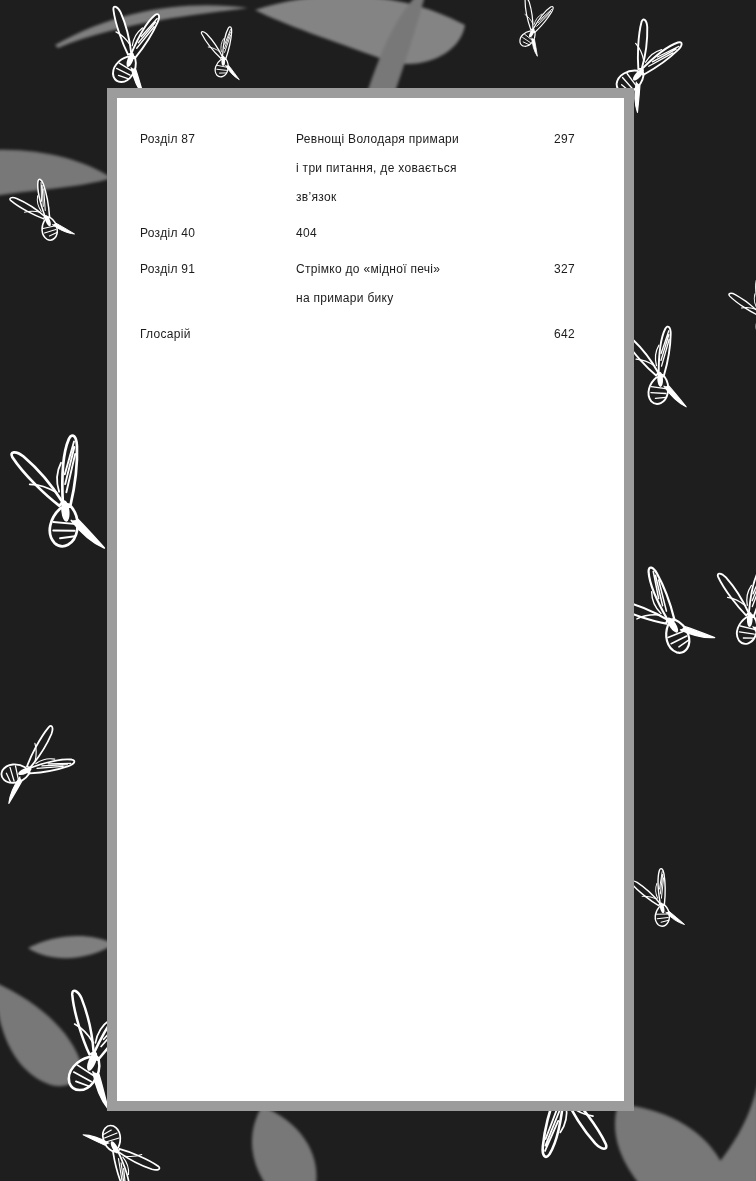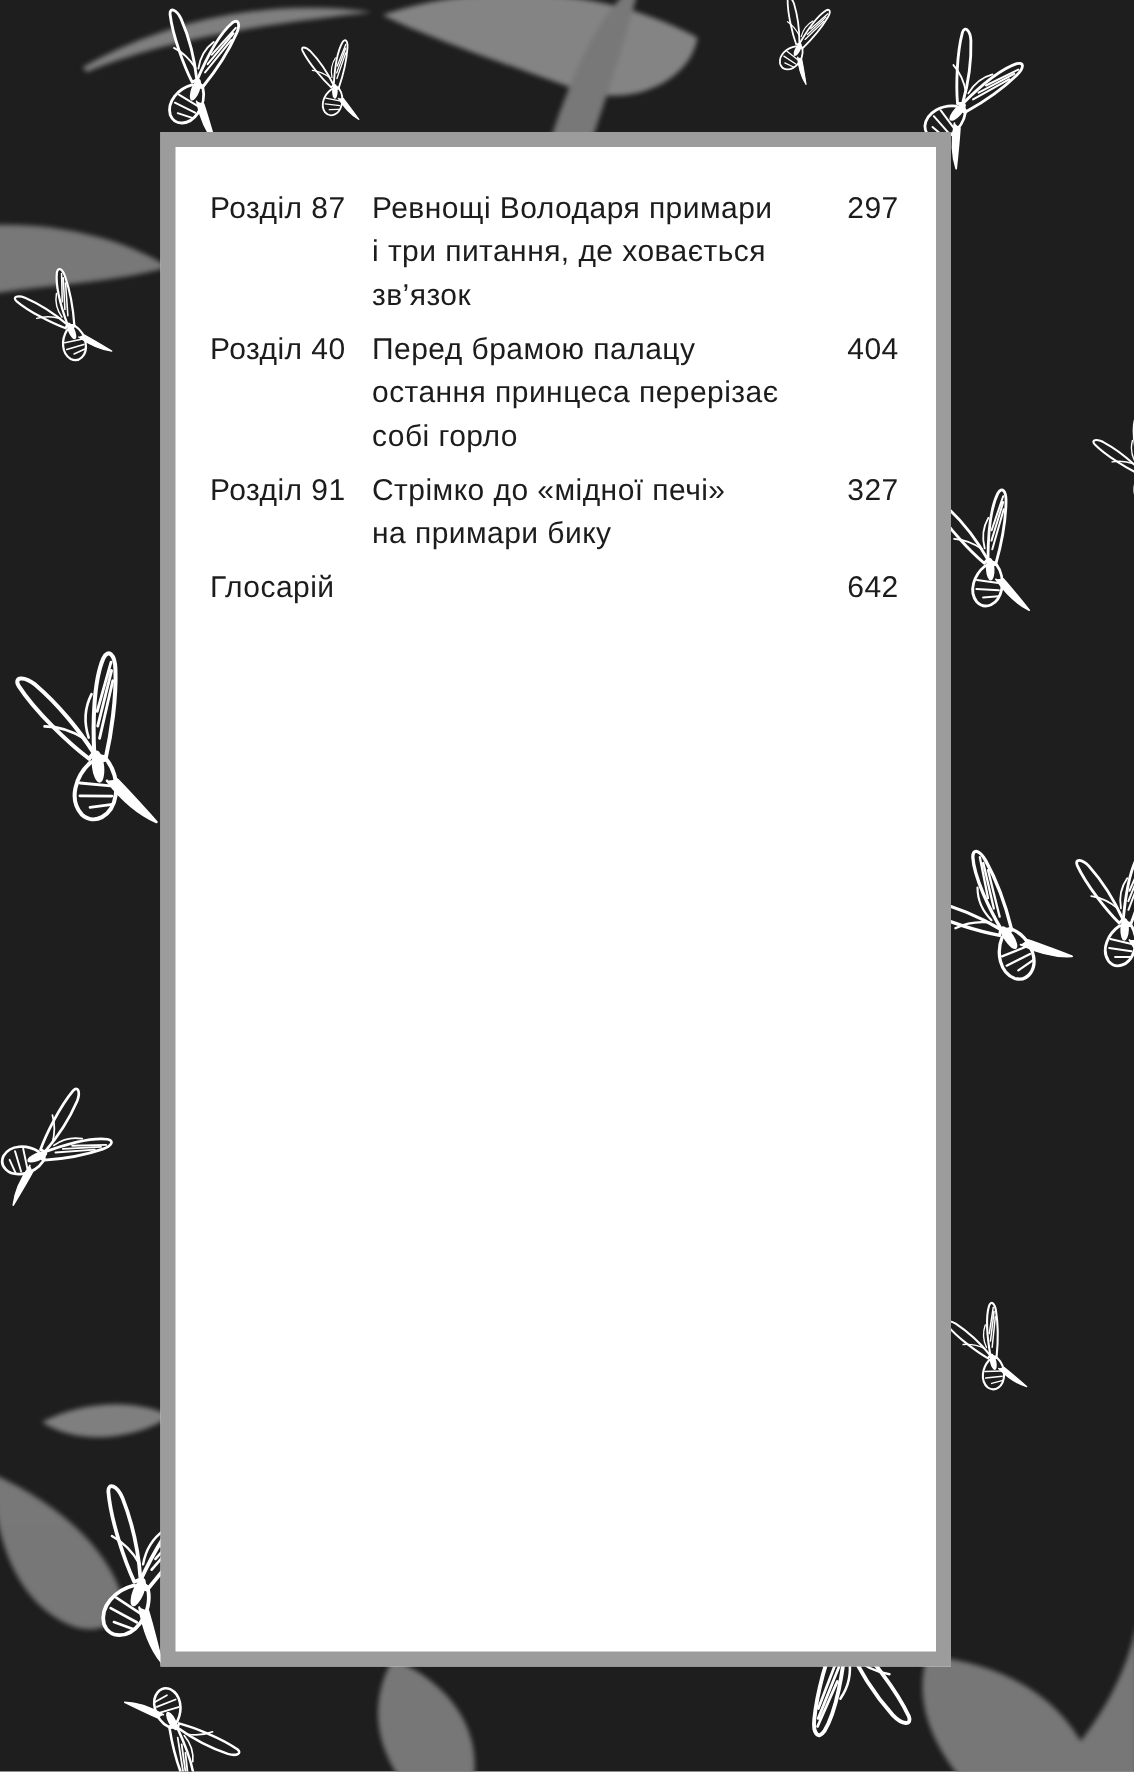--- a/index.html
+++ b/index.html
@@ -9,25 +9,25 @@
     font-family:"Liberation Sans", sans-serif;
   }
   .decor-layer{position:absolute;left:0;top:0;width:756px;height:1181px;display:block;}
   .toc-card{
     position:absolute;left:107px;top:88px;width:527px;height:1023px;
     box-sizing:border-box;border:10px solid #9c9c9c;background:#ffffff;
     padding:27px 14px 0 23px;
   }
   .toc-entry{
     display:flex;align-items:flex-start;margin-bottom:7px;
-    font-size:20px;line-height:29px;letter-spacing:0.3px;color:#1c1c1c;
+    font-size:12px;line-height:29px;letter-spacing:0.3px;color:#1c1c1c;gap:48px;
   }
   .toc-chapter{width:108px;flex:0 0 108px;white-space:pre-line;}
   .toc-title{flex:1 1 auto;white-space:pre-line;padding-right:8px;}
-  .toc-page{flex:0 0 56px;text-align:center;white-space:nowrap;}
+  .toc-page{flex:0 0 56px;text-align:left;white-space:nowrap;}
 </style>
 </head>
 <body>
 
 <svg class="decor-layer" width="756" height="1181" viewBox="0 0 756 1181" xmlns="http://www.w3.org/2000/svg">
   <defs>
     <filter id="soften" x="-20%" y="-20%" width="140%" height="140%">
       <feGaussianBlur stdDeviation="1.7"></feGaussianBlur>
     </filter>
     <g id="butterfly" fill="none" stroke="#ffffff" stroke-width="2" stroke-linecap="round" stroke-linejoin="round">
@@ -78,23 +78,20 @@
     <div class="toc-chapter">Розділ 87</div>
     <div class="toc-title">Ревнощі Володаря примари
 і три питання, де ховається
 зв’язок</div>
     <div class="toc-page">297</div>
   </div>
 
 
   <div class="toc-entry">
     <div class="toc-chapter">Розділ 40</div>
-    <div class="toc-title">Перед брамою палацу
-остання принцеса перерізає
-собі горло</div>
     <div class="toc-page">404</div>
   </div>
 
   <div class="toc-entry">
     <div class="toc-chapter">Розділ 91</div>
     <div class="toc-title">Стрімко до «мідної печі»
 на примари бику</div>
     <div class="toc-page">327</div>
   </div>
 

